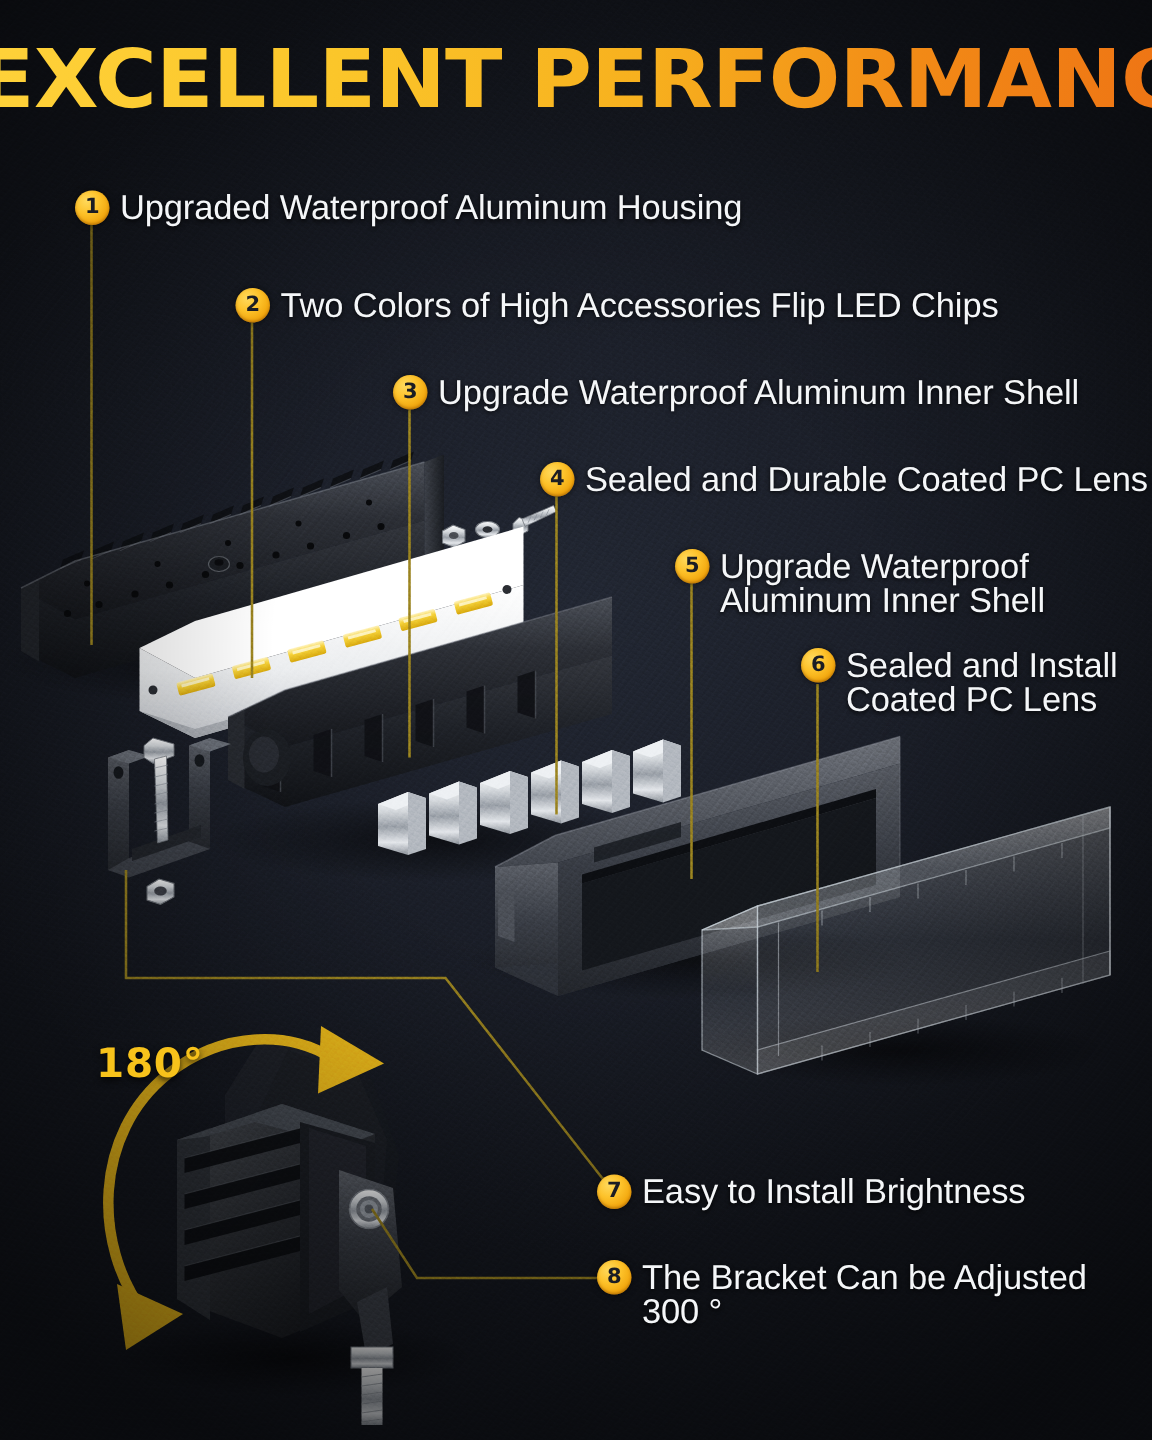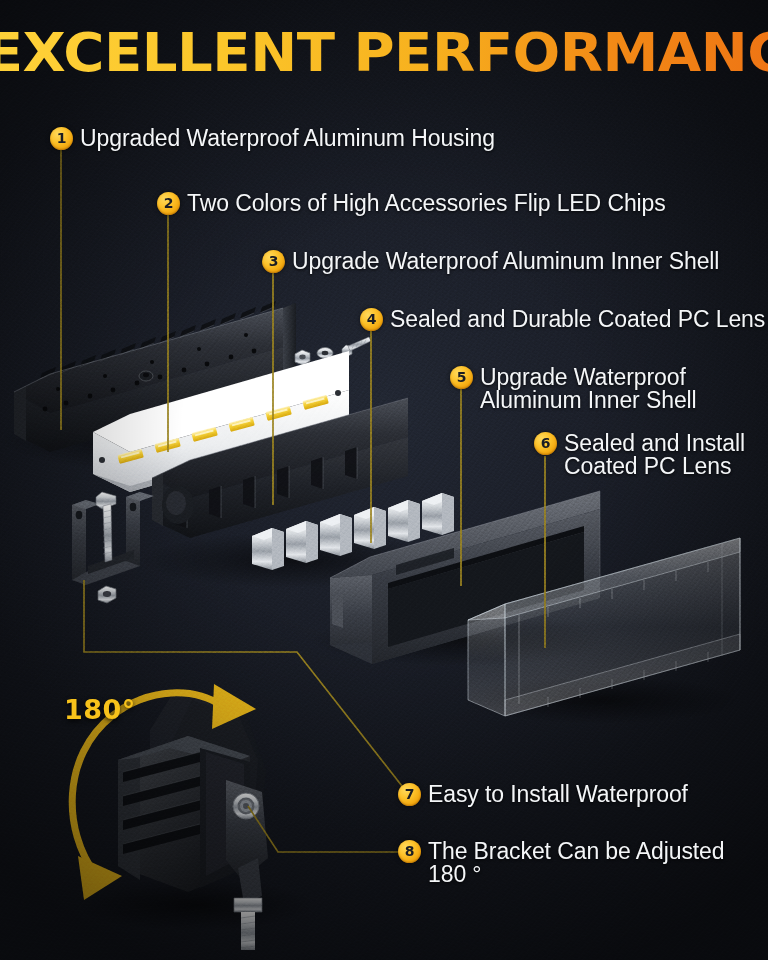--- a/index.html
+++ b/index.html
@@ -467,23 +467,23 @@
   </div>
 
   <div class="callout" style="left:534px;top:432px;">
     <div class="badge">6</div>
     <div class="ctext">Sealed and Install
 Coated PC Lens</div>
   </div>
 
   <div class="callout" style="left:398px;top:783px;">
     <div class="badge">7</div>
-    <div class="ctext">Easy to Install Waterproof</div>
+    <div class="ctext">Easy to Install Brightness</div>
   </div>
 
   <div class="callout" style="left:398px;top:840px;">
     <div class="badge">8</div>
-    <div class="ctext">The Bracket Can be Adjusted 180 °</div>
+    <div class="ctext">The Bracket Can be Adjusted 300 °</div>
   </div>
 
   <div class="deg" style="left:48px;top:694px;margin-left:16px;">180°</div>
 
 </div>
 
 </body></html>

